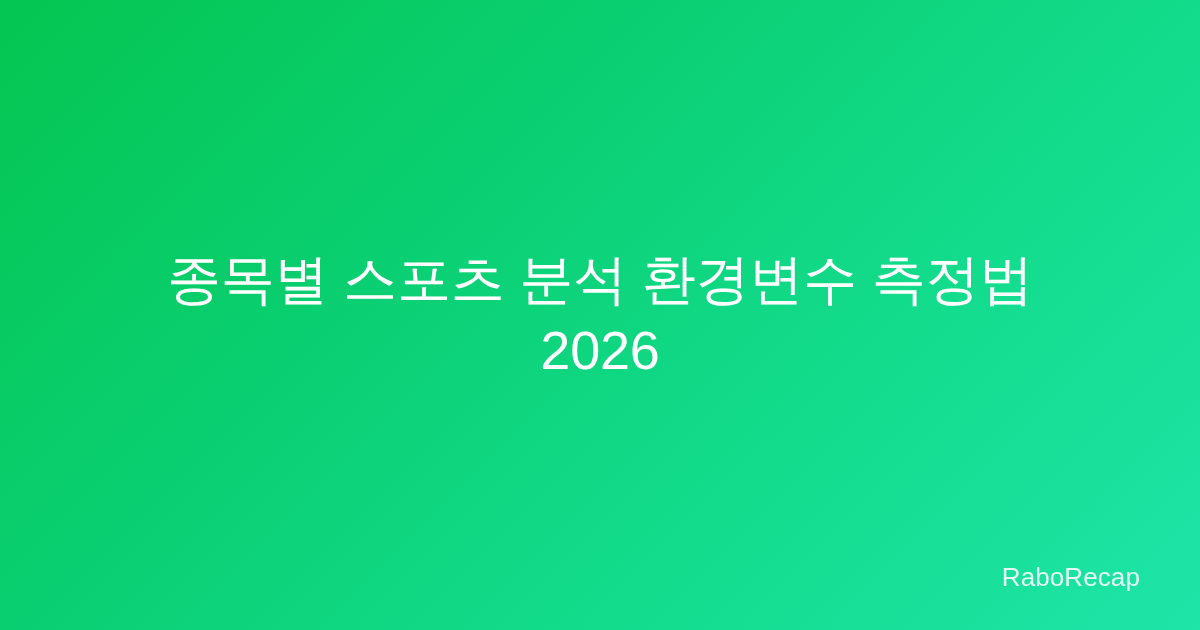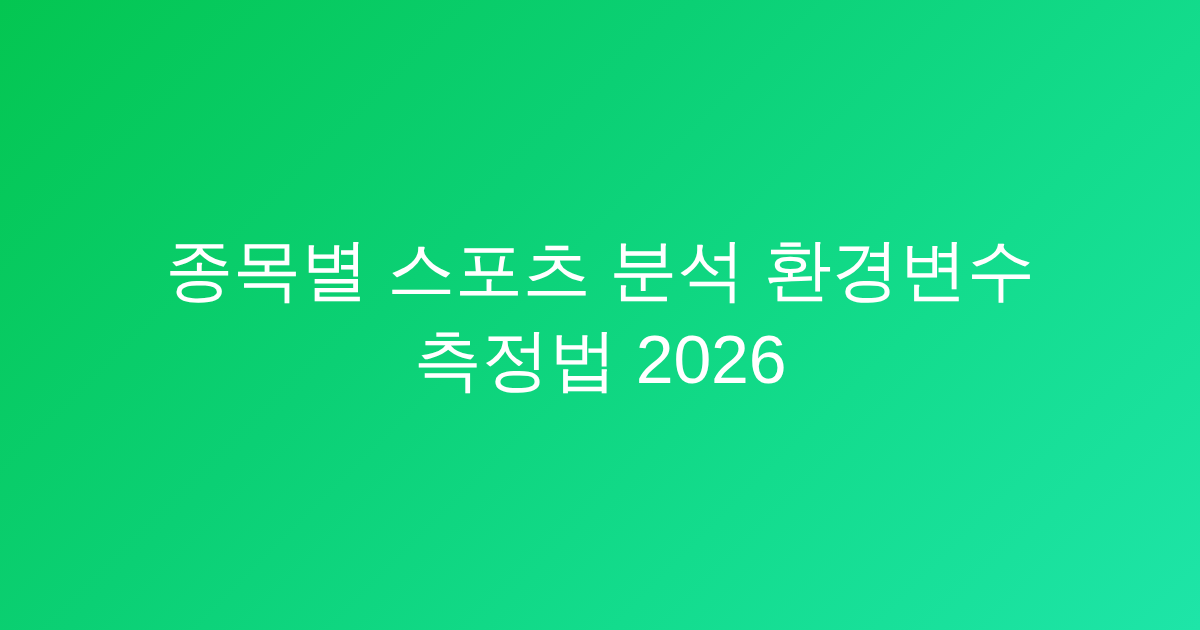--- a/index.html
+++ b/index.html
@@ -38,21 +38,21 @@
     text-align: center;
     padding: 0 24px;
     box-sizing: border-box;
     
     transform: translateY(0px);
   }
 
   .card-title {
     margin: 0;
     color: #ffffff;
-    font-size: 68px;
+    font-size: 54px;
     font-weight: 400;
     line-height: 1.32;
     letter-spacing: -0.2px;
     word-break: keep-all;
     white-space: normal;
   }
 
   .brand {
     position: absolute;
     right: 60px;
@@ -69,15 +69,16 @@
 </head>
 <body>
 
 <div class="og-card">
   <div class="card-inner">
 
     <div class="title-block">
       <h1 class="card-title">종목별 스포츠 분석 환경변수 측정법 2026</h1>
     </div>
 
+    <div class="brand">RaboRecap</div>
 
   </div>
 </div>
 
 </body></html>

